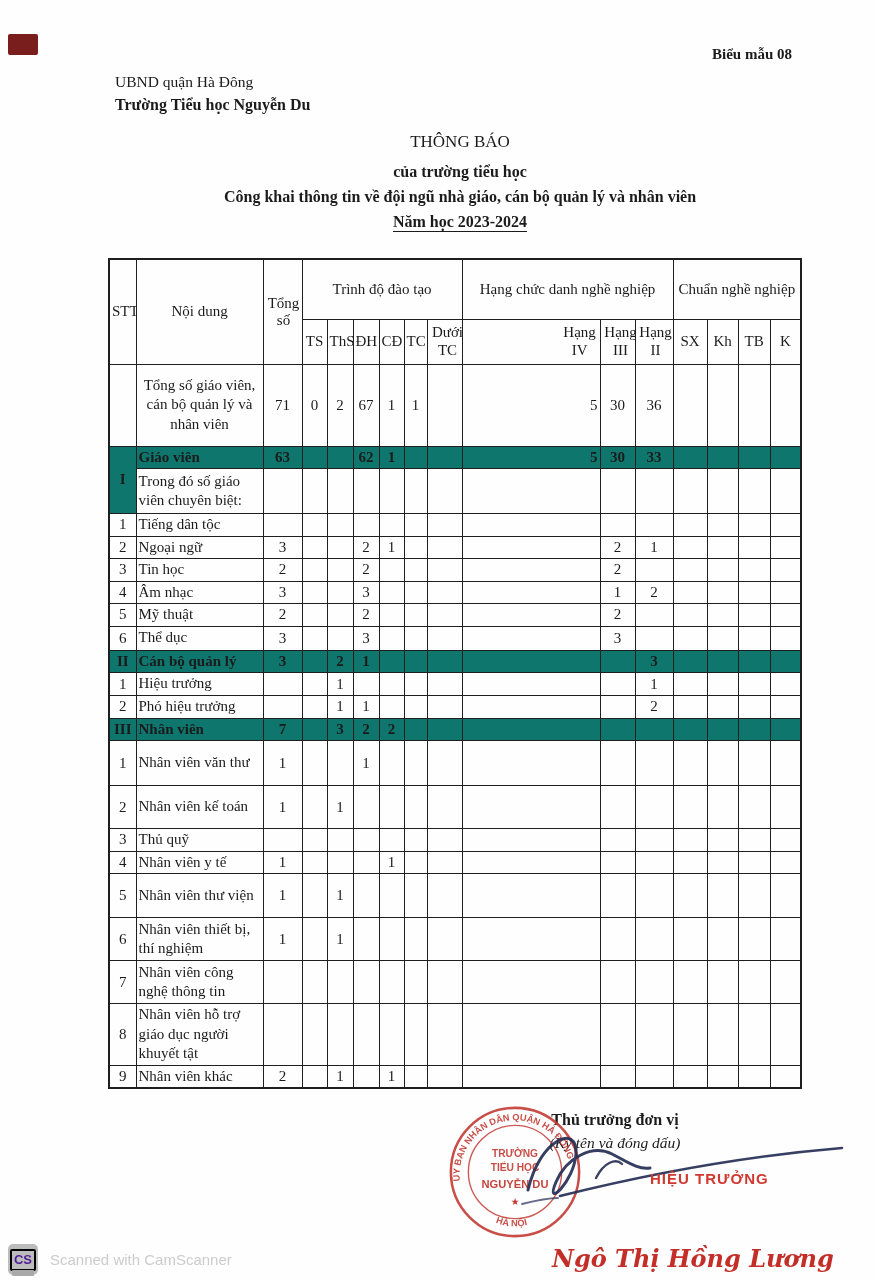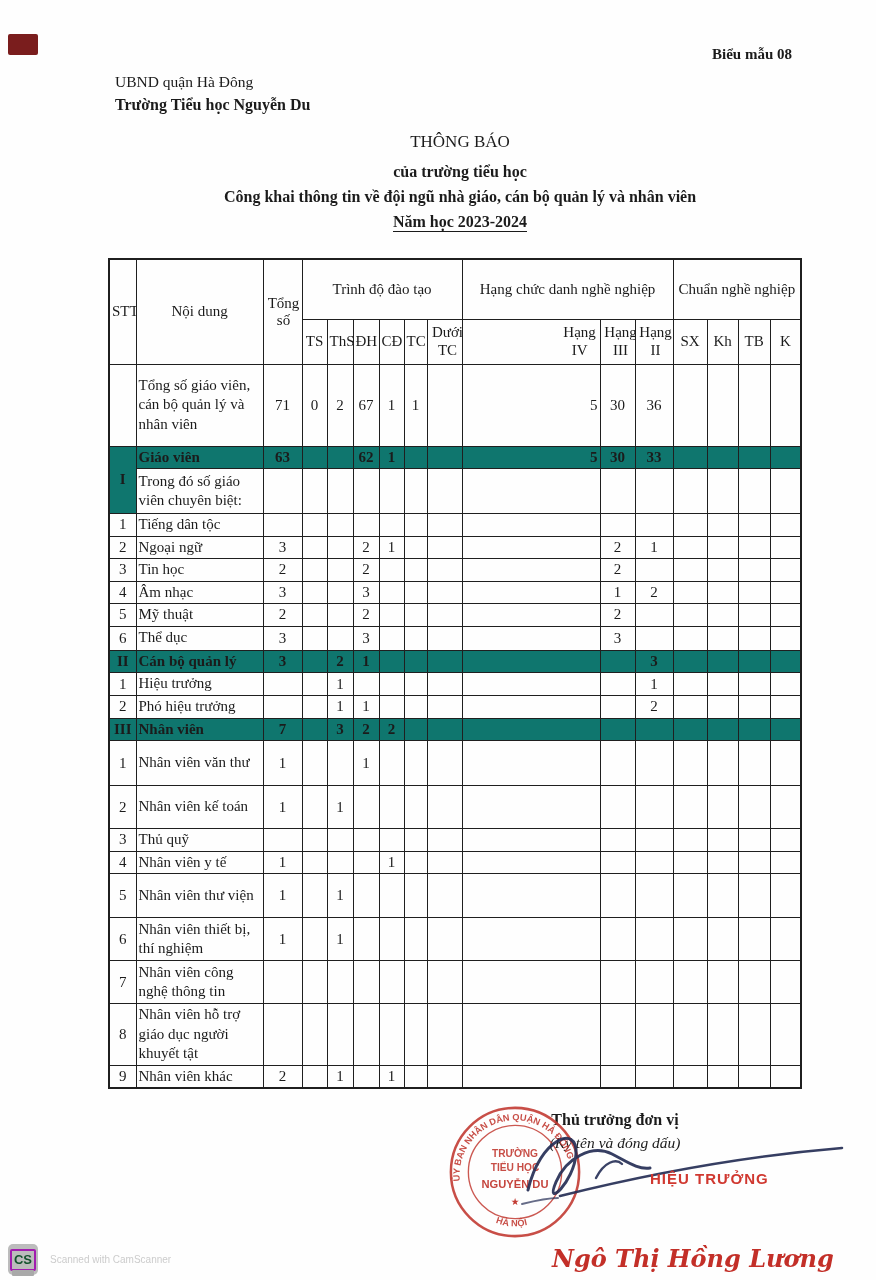--- a/index.html
+++ b/index.html
@@ -29,39 +29,39 @@
   .wrapcap{display:inline-block;width:36px;text-align:center;}
   th.h4h{text-align:right;padding-right:2px;}
   th.bold-sub{font-weight:bold;font-size:14px;}
 
   td.c-stt{text-align:center;font-size:15px;}
   td.c-name{text-align:left;padding-left:3px;line-height:1.3;}
   td.c-v{text-align:center;}
   td.c-hang-iv{text-align:right;padding-right:9px;}
   tr.bold-row td{font-weight:bold;}
   tr.shaded td{background:#0f766e;}
-  td.lbl-bold{font-weight:bold;}
+  td.lbl-bold{font-weight:bold;text-align:center;}
 
   .date-line{position:absolute;left:430px;top:1088px;width:340px;text-align:center;font-size:16px;font-weight:bold;}
   .sign-role{position:absolute;left:450px;top:1111px;width:330px;text-align:center;font-weight:bold;font-size:16px;}
   .sign-note{position:absolute;left:450px;top:1134px;width:330px;text-align:center;font-style:italic;font-size:15.5px;}
   .stamp{position:absolute;left:447px;top:1104px;width:136px;height:136px;}
   .signature{position:absolute;left:498px;top:1116px;width:348px;height:104px;}
   .principal{position:absolute;left:650px;top:1170px;color:#d03830;font-family:"Liberation Sans",sans-serif;
       font-weight:bold;font-size:15px;letter-spacing:1px;}
   .signer-name{position:absolute;left:552px;top:1244px;color:#c32f28;font-family:"DejaVu Serif",serif;
       font-style:italic;font-weight:bold;font-size:24px;white-space:nowrap;}
 
   .cs-footer{position:absolute;left:8px;top:1244px;display:flex;align-items:center;}
   .cs-logo{width:30px;height:31px;background:#bcbcbc;border-radius:5px;position:relative;
       display:flex;align-items:center;justify-content:center;}
-  .cs-logo .inner{width:22px;height:18px;border:2px solid #a21caf;border-radius:2px;color:#14532d;
+  .cs-logo .inner{width:22px;height:18px;border:2px solid #000000;border-radius:2px;color:#4c1d95;
       font-family:"Liberation Sans",sans-serif;font-weight:bold;font-size:13px;line-height:18px;text-align:center;}
   .cs-logo .tab{position:absolute;bottom:-1px;left:4px;width:22px;height:6px;background:#a9a9a9;border-radius:1px;}
-  .cs-text{margin-left:12px;color:#cccccc;font-family:"Liberation Sans",sans-serif;font-size:10px;}
+  .cs-text{margin-left:12px;color:#cccccc;font-family:"Liberation Sans",sans-serif;font-size:15px;}
 </style>
 </head>
 <body>
 
 <div class="page">
 
   <div class="corner-mark"></div>
 
   <div class="form-code">Biểu mẫu 08</div>
 

